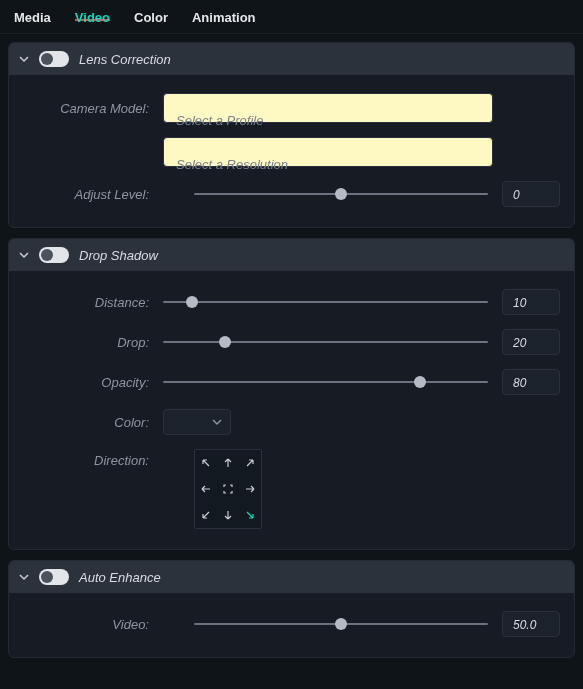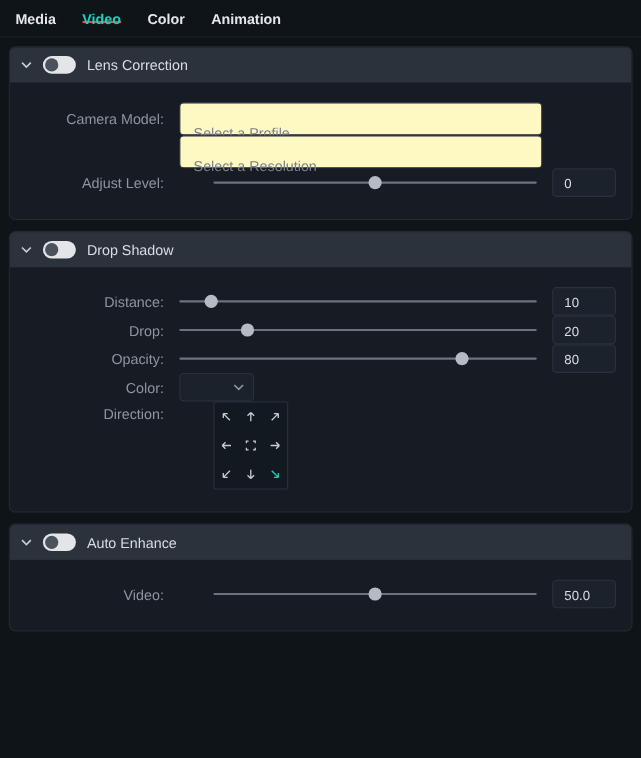--- a/index.html
+++ b/index.html
@@ -1,28 +1,28 @@
 <!DOCTYPE html>
 <html><head>
 <meta charset="utf-8">
 <style>
   * { box-sizing: border-box; margin: 0; padding: 0; font-family: -apple-system, BlinkMacSystemFont, "Segoe UI", Arial, sans-serif; }
   body { background: #0f1419; color: #c9cdd3; width: 583px; height: 689px; overflow: hidden; font-size: 13px; }
   .tabs { display: flex; gap: 24px; padding: 10px 14px 12px 14px; border-bottom: 1px solid #1a1f28; height: 34px; }
   .tab { color: #e5e7eb; font-weight: 600; font-size: 13px; padding-bottom: 8px; cursor: pointer; }
   .tab.active { color: #15d6bd; border-bottom: 2px solid #ef4444; }
   .panels { padding: 8px; }
-  .panel { background: #171c24; border: 1px solid #232a35; border-radius: 6px; margin-bottom: 10px; overflow: hidden; }
+  .panel { background: #171c24; border: 1px solid #232a35; border-radius: 6px; margin-bottom: 10px; overflow: hidden; font-style: italic; }
   .panel-header { display: flex; align-items: center; gap: 10px; padding: 8px 10px; background: #2b323c; }
   .chev { width: 10px; display: inline-flex; color: #c9cdd3; }
   .toggle { position: relative; width: 30px; height: 16px; background: #e3e5e8; border-radius: 8px; cursor: pointer; flex: 0 0 auto; }
   .toggle::after { content: ""; position: absolute; top: 2px; left: 2px; width: 12px; height: 12px; background: #4b525c; border-radius: 50%; }
   .panel-title { color: #d9dce1; font-size: 13px; }
   .panel-body { padding: 18px 14px 20px 14px; }
-  .row { display: flex; align-items: center; }
+  .row { display: flex; align-items: center; margin-bottom: 14px; }
   .row:last-child { margin-bottom: 0; gap: 31px; }
   .label { width: 140px; text-align: right; color: #8d95a1; font-size: 13px; padding-right: 14px; flex: 0 0 auto; }
   .field { flex: 1 1 auto; display: flex; align-items: center; gap: 14px; }
   .select { background: #fef9c3; border: 1px solid #2a313d; border-radius: 4px; height: 30px; line-height: 30px; padding: 12px 12px; color: #7b828d; width: 330px; cursor: pointer; }
   .slider-wrap { flex: 1 1 auto; display: flex; align-items: center; }
   .slider { position: relative; height: 14px; width: 100%; }
   .track { position: absolute; top: 50%; left: 0; right: 0; height: 2px; background: #6c7380; transform: translateY(-50%); border-radius: 1px; }
   .thumb { position: absolute; top: 50%; width: 12px; height: 12px; background: #b6bac2; border-radius: 50%; transform: translate(-50%, -50%); cursor: pointer; }
   .numbox { background: #1c222c; border: 1px solid #2a313d; border-radius: 4px; width: 58px; height: 26px; line-height: 26px; padding: 0 10px; color: #d9dce1; font-size: 12px; text-align: left; flex: 0 0 auto; }
   .color-picker { background: #1c222c; border: 1px solid #2a313d; border-radius: 4px; width: 68px; height: 26px; display: flex; align-items: center; justify-content: flex-end; padding: 0 8px; cursor: pointer; }

